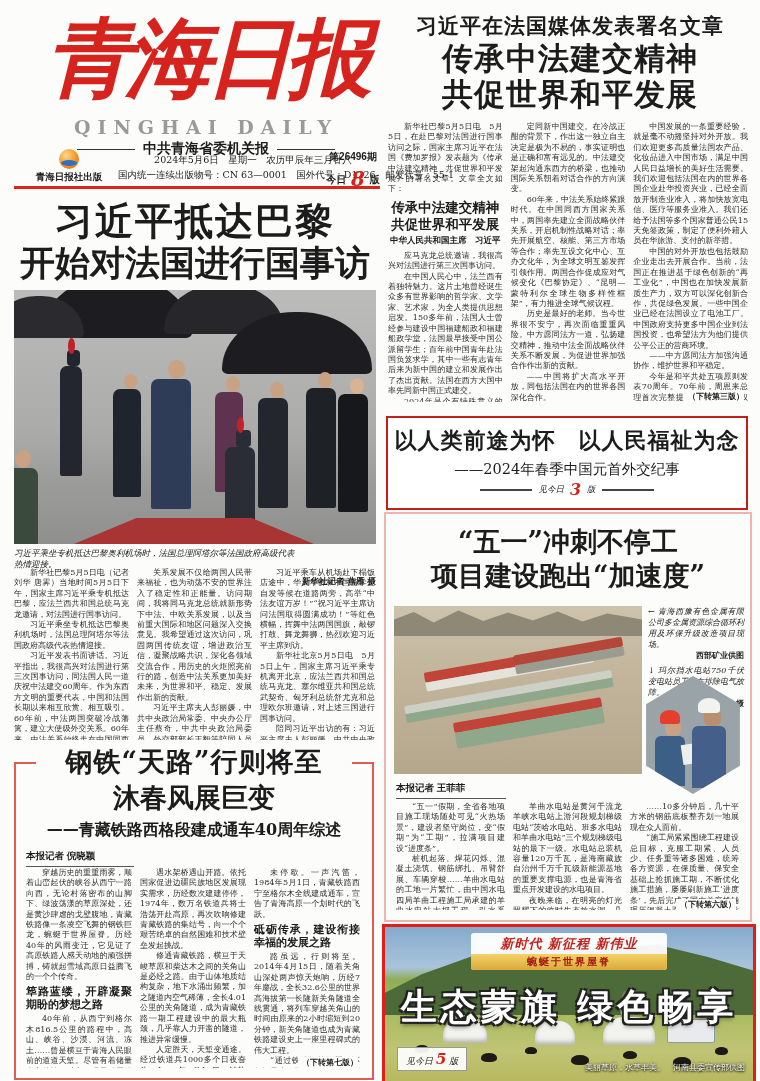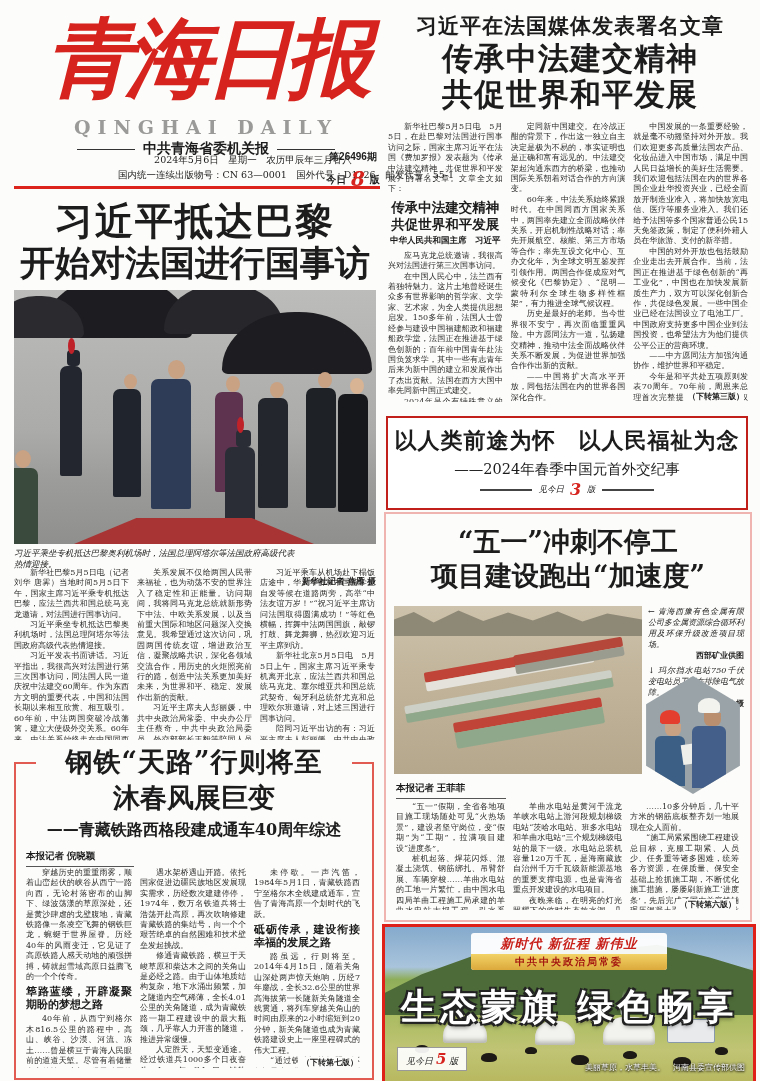--- a/index.html
+++ b/index.html
@@ -133,20 +133,26 @@
 
 <div id="page">
 
   <div class="abs" id="masthead-title">青海日报</div>
   <div class="abs" id="masthead-en">QINGHAI DAILY</div>
   <div class="abs sub-row">
     <span class="line"></span>
     <span class="txt">中共青海省委机关报</span>
     <span class="line"></span>
   </div>
+  <div class="abs" id="pub-block">
+    <div class="logo">
+        <div class="wave"></div>
+      </div>
+    <div id="pub-name">青海日报社出版</div>
+  </div>
   <div class="abs" id="date-block">
     <div>2024年5月6日　星期一　农历甲辰年三月廿八</div>
     <div>国内统一连续出版物号：CN 63—0001　国外代号：D1226　邮发代号：55-1</div>
   </div>
   <div class="abs" id="issue-block">
     <div id="issue-no">第26496期</div>
     <div id="page-count"><span>今日</span> <span class="num">8</span> <span>版</span></div>
   </div>
   <div class="abs" id="red-rule"></div>
 
@@ -160,21 +166,21 @@
       <div>
           <p>新华社巴黎5月5日电　5月5日，在赴巴黎对法国进行国事访问之际，国家主席习近平在法国《费加罗报》发表题为《传承中法建交精神　共促世界和平发展》的署名文章。文章全文如下：</p>
         </div>
       <div class="inner-head">
         <div class="l">传承中法建交精神</div>
         <div class="l">共促世界和平发展</div>
         <div class="b">中华人民共和国主席　习近平</div>
       </div>
       <div>
           <p>应马克龙总统邀请，我很高兴对法国进行第三次国事访问。</p>
-          <p>在中国人民心中，法兰西有着独特魅力。这片土地曾经诞生众多有世界影响的哲学家、文学家、艺术家，为全人类提供思想启发。150多年前，法国人士曾经参与建设中国福建船政和福建船政学堂，法国正在推进基于绿色创新的；百年前中国青年赴法国负笈求学，其中一些有志青年后来为新中国的建立和发展作出了杰出贡献。法国在西方大国中率先同新中国正式建交。</p>
+          <p>在中国人民心中，法兰西有着独特魅力。这片土地曾经诞生众多有世界影响的哲学家、文学家、艺术家，为全人类提供思想启发。150多年前，法国人士曾经参与建设中国福建船政和福建船政学堂，法国最早接受中国公派留学生；百年前中国青年赴法国负笈求学，其中一些有志青年后来为新中国的建立和发展作出了杰出贡献。法国在西方大国中率先同新中国正式建交。</p>
           <p>2024年是个有特殊意义的节点。我此时来到法国，带来来自中国的三个信息。</p>
         </div>
     </div>
     <div class="col">
         <div>
           <p>定同新中国建交。在冷战正酣的背景下，作出这一独立自主决定是极为不易的，事实证明也是正确和富有远见的。中法建交架起沟通东西方的桥梁，也推动国际关系朝着对话合作的方向演变。</p>
           <p>60年来，中法关系始终紧跟时代。在中国同西方国家关系中，两国率先建立全面战略伙伴关系，开启机制性战略对话；率先开展航空、核能、第三方市场等合作；率先互设文化中心、互办文化年，为全球文明互鉴发挥引领作用。两国合作促成应对气候变化《巴黎协定》、“昆明—蒙特利尔全球生物多样性框架”，有力推进全球气候议程。</p>
           <p>历史是最好的老师。当今世界很不安宁，再次面临重重风险。中方愿同法方一道，弘扬建交精神，推动中法全面战略伙伴关系不断发展，为促进世界加强合作作出新的贡献。</p>
           <p>——中国将扩大高水平开放，同包括法国在内的世界各国深化合作。</p>
         </div>
@@ -400,21 +406,21 @@
     <div id="gb-truck" style="left:282px;top:92px;width:46px;height:22px;"></div>
     <div class="yak" style="left:30px;top:118px;width:14px;height:8px;"></div>
     <div class="yak" style="left:96px;top:126px;width:16px;height:9px;"></div>
     <div class="yak" style="left:140px;top:120px;width:12px;height:7px;"></div>
     <div class="yak" style="left:186px;top:128px;width:18px;height:10px;"></div>
     <div class="yak" style="left:238px;top:124px;width:14px;height:8px;"></div>
     <div class="yak" style="left:288px;top:130px;width:18px;height:10px;"></div>
     <div class="yak" style="left:330px;top:120px;width:13px;height:8px;"></div>
     <div id="gb-badge">
       <div class="b1">新时代 新征程 新伟业</div>
-      <div class="b2">中共中央政治局常委</div>
+      <div class="b2">蜿蜒于世界屋脊</div>
     </div>
     <div id="gb-title">生态蒙旗 绿色畅享</div>
     <div id="gb-see">
       <span>见今日</span>
       <span class="n">5</span>
       <span>版</span>
     </div>
     <div id="gb-cap">美丽草原，水草丰美。　河南县委宣传部供图</div>
   </div>
 

